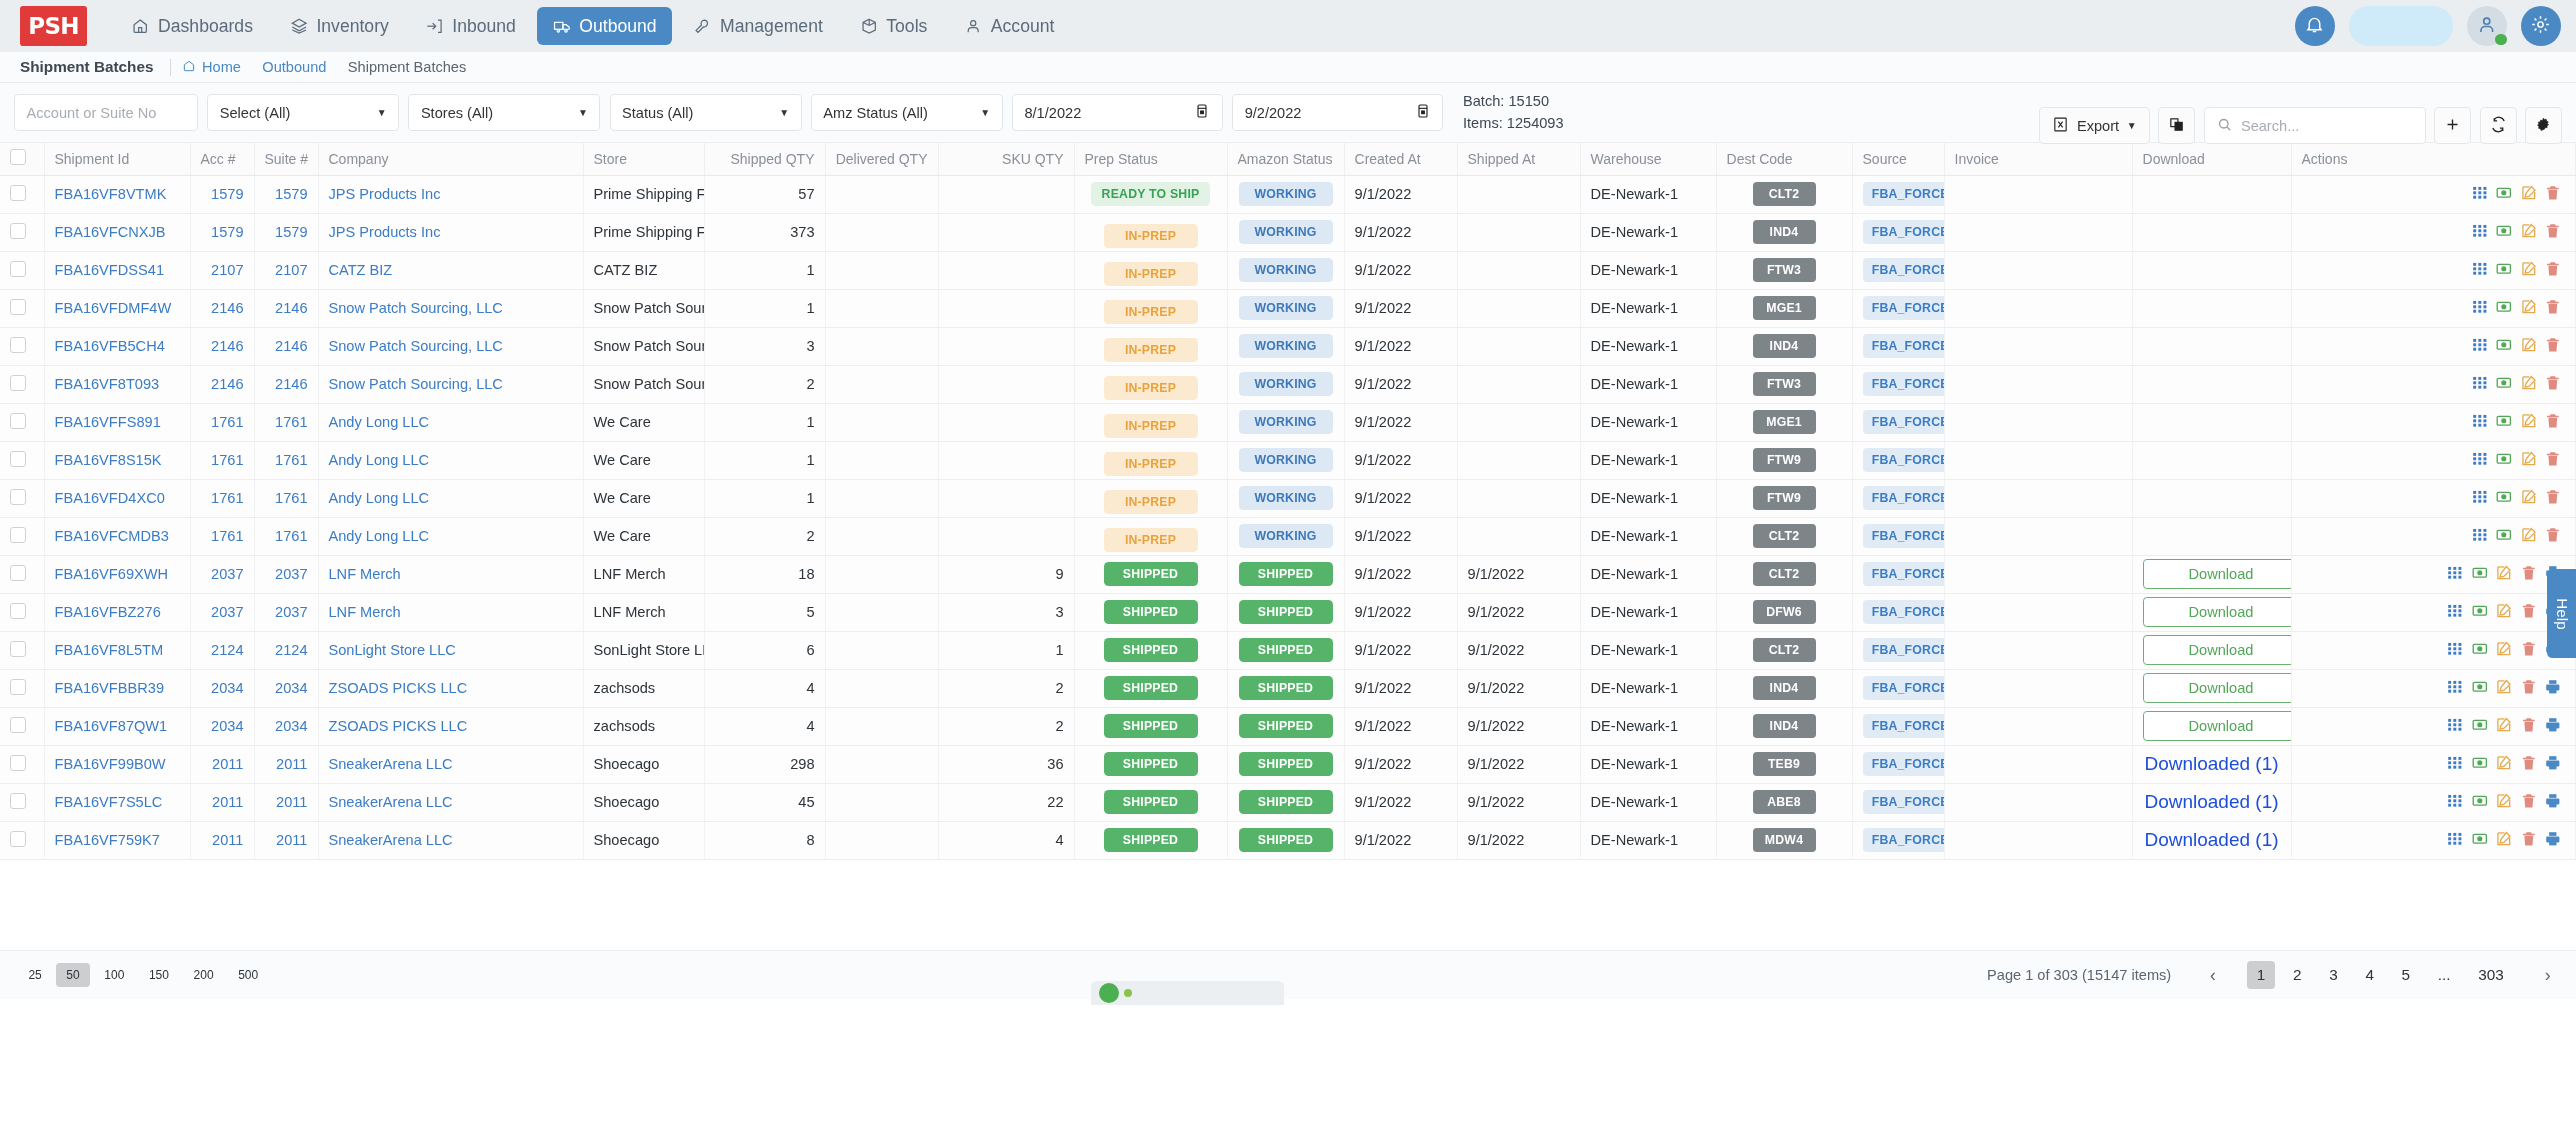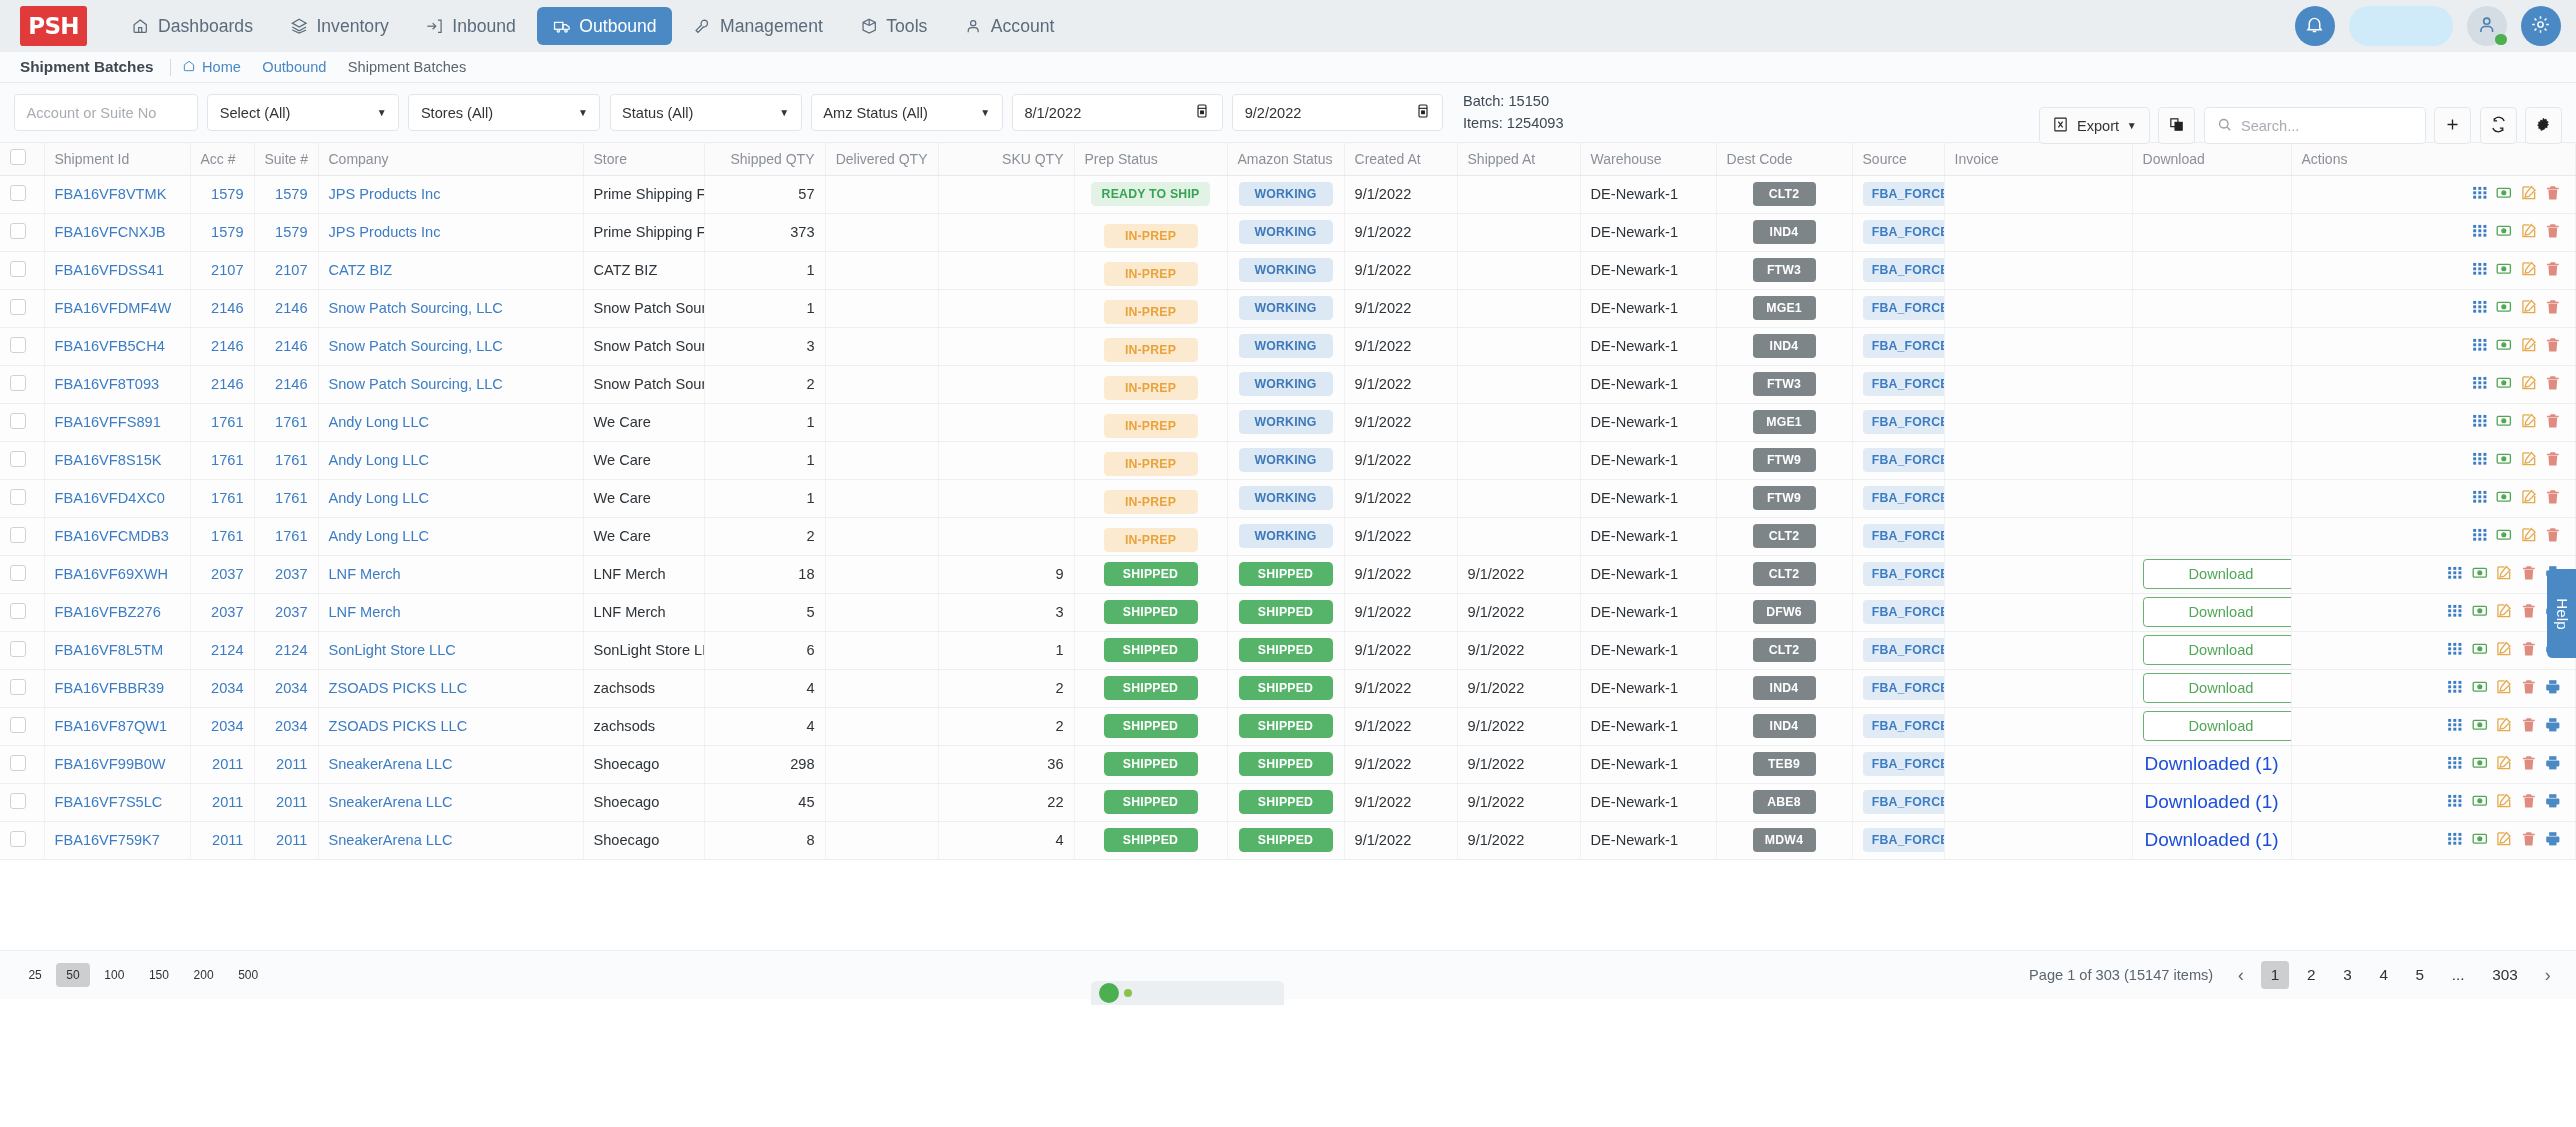--- a/index.html
+++ b/index.html
@@ -130,21 +130,21 @@
   .helptab span{transform:rotate(90deg);white-space:nowrap;}
 
   
   .footer{
     height:49px;background:#fafbfc;border-top:0.8px solid #eceef0;
     display:flex;align-items:center;justify-content:space-between;padding:0 18.4px;position:relative;
   }
   .pgsizes{display:flex;align-items:center;gap:4.6px;}
   .pgsize{font-size:12px;color:#2d3338;padding:5.4px 10px;border-radius:3.8px;cursor:pointer;}
   .pgsize.sel{background:#ccced0;}
-  .pgright{display:flex;align-items:center;gap:10px;}
+  .pgright{display:flex;align-items:center;gap:24px;}
   .pginfo{font-size:14.6px;color:#5a6570;margin-right:7.7px;}
   .pgn{font-size:15.3px;color:#2d3338;padding:4.6px 10px;border-radius:3.8px;cursor:pointer;}
   .pgn.sel{background:#ccced0;}
   .pgarrow{font-size:17.6px;color:#5a6570;padding:1.5px 7px;cursor:pointer;}
   .chatbubble{
     position:absolute;left:1091px;bottom:-6.1px;width:193px;height:24.5px;background:#eceff1;border-radius:5.4px 5.4px 0 0;
     display:flex;align-items:center;padding-left:7.7px;gap:5.4px;
   }
   .chatav{width:20px;height:20px;border-radius:50%;background:#4caf50;}
   .chatdot{width:8.4px;height:8.4px;border-radius:50%;background:#8bc34a;}

